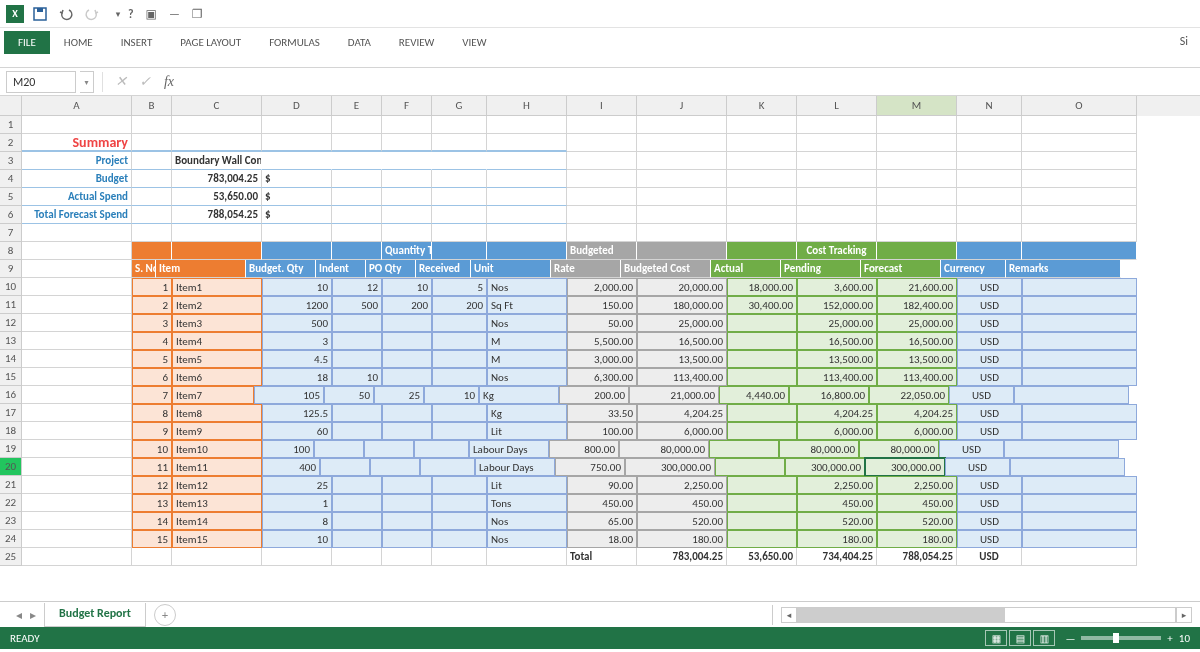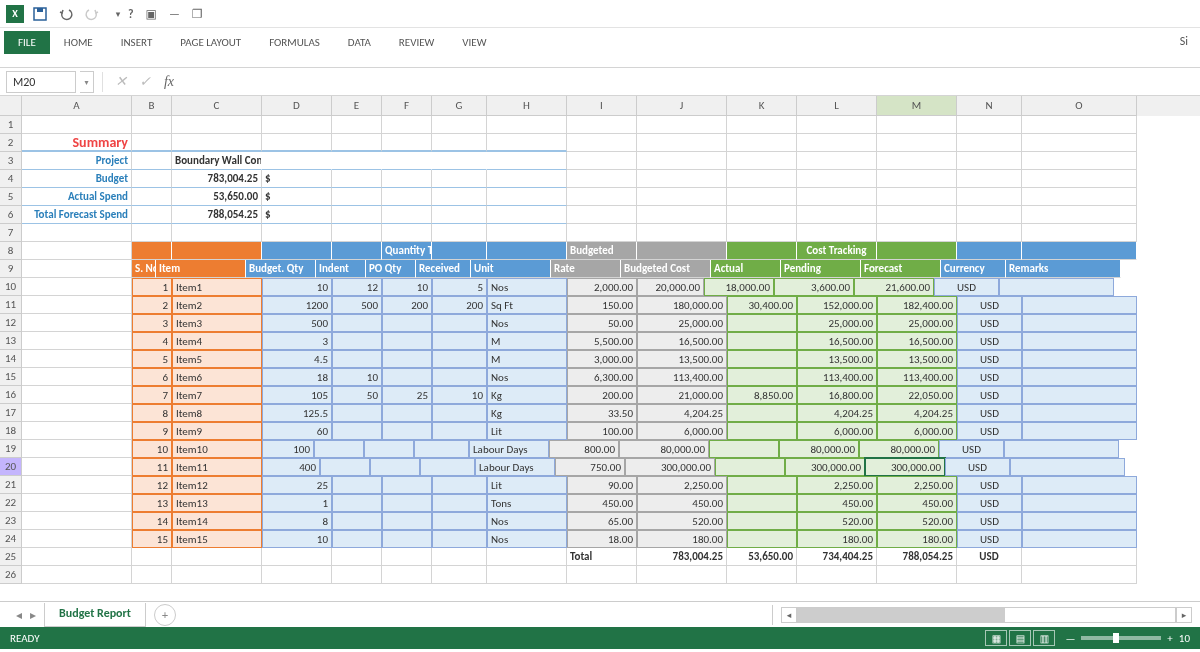--- a/index.html
+++ b/index.html
@@ -23,21 +23,21 @@
   .fb-btn{width:20px;height:22px;display:flex;align-items:center;justify-content:center;color:#bbb;font-family:"Cambria Math",serif;font-size:14px;font-style:italic}
   .fb-btn.fx{color:#666}
   .formula-input{flex:1;height:22px;border:none;outline:none;font-size:12px;color:#333;padding-left:4px}
   .grid-area{position:relative;height:505px;overflow:hidden;background:#fff}
   .col-headers{display:flex;height:20px;background:#f0f0f0}
   .corner{width:22px;height:20px;border-right:1px solid #ccc;border-bottom:1px solid #ccc;background:#f0f0f0}
   .ch{height:20px;border-right:1px solid #ccc;border-bottom:1px solid #ccc;display:flex;align-items:center;justify-content:center;color:#555;font-size:11px;background:#f0f0f0}
   .ch.sel{background:#d5e4c6}
   .row{display:flex;height:18px}
   .rh{width:22px;height:18px;border-right:1px solid #ccc;border-bottom:1px solid #ccc;display:flex;align-items:center;justify-content:center;color:#555;font-size:11px;background:#f0f0f0}
-  .rh.sel{background:#c4b5fd}
+  .rh.sel{background:#22c55e}
   .cell{height:18px;border-right:1px solid #d4d4d4;border-bottom:1px solid #d4d4d4;padding:0 3px;display:flex;align-items:center;font-size:11px;overflow:hidden;white-space:nowrap}
   .r{justify-content:flex-end}
   .c{justify-content:center}
   .nb{border-right-color:transparent}
   .hdr-summary{color:#ef4444;font-weight:bold;font-size:14px}
   .blue-head{background:#5b9bd5;color:#fff;font-weight:bold;border-right:1px solid #fff}
   .orange-head{background:#ed7d31;color:#fff;font-weight:bold;border-right:1px solid #fff}
   .gray-head{background:#a6a6a6;color:#fff;font-weight:bold;border-right:1px solid #fff}
   .green-head{background:#70ad47;color:#fff;font-weight:bold;border-right:1px solid #fff}
   .orange-light{background:#fce4d6;border:1px solid #ed7d31}
@@ -323,21 +323,21 @@
         <div class="rh">10</div>
         <div class="cell " style="width:110px;"></div>
         <div class="cell orange-light r" style="width:40px;">1</div>
         <div class="cell orange-light" style="width:90px;">Item1</div>
         <div class="cell blue-light r" style="width:70px;">10</div>
         <div class="cell blue-light r" style="width:50px;">12</div>
         <div class="cell blue-light r" style="width:50px;">10</div>
         <div class="cell blue-light r" style="width:55px;">5</div>
         <div class="cell blue-light" style="width:80px;">Nos</div>
         <div class="cell gray-light r" style="width:70px;">2,000.00</div>
-        <div class="cell gray-light r" style="width:67px;">20,000.00</div>
+        <div class="cell gray-light r" style="width:90px;">20,000.00</div>
         <div class="cell green-light r" style="width:70px;">18,000.00</div>
         <div class="cell green-light r" style="width:80px;">3,600.00</div>
         <div class="cell green-light r" style="width:80px;">21,600.00</div>
         <div class="cell blue-light c" style="width:65px;">USD</div>
         <div class="cell blue-light" style="width:115px;"></div>
       </div>
       <div class="row">
         <div class="rh">11</div>
         <div class="cell " style="width:110px;"></div>
         <div class="cell orange-light r" style="width:40px;">2</div>
@@ -424,29 +424,29 @@
         <div class="cell green-light r" style="width:70px;"></div>
         <div class="cell green-light r" style="width:80px;">113,400.00</div>
         <div class="cell green-light r" style="width:80px;">113,400.00</div>
         <div class="cell blue-light c" style="width:65px;">USD</div>
         <div class="cell blue-light" style="width:115px;"></div>
       </div>
       <div class="row">
         <div class="rh">16</div>
         <div class="cell " style="width:110px;"></div>
         <div class="cell orange-light r" style="width:40px;">7</div>
-        <div class="cell orange-light" style="width:90px;">Item7</div>
+        <div class="cell orange-light" style="width:82px;">Item7</div>
         <div class="cell blue-light r" style="width:70px;">105</div>
         <div class="cell blue-light r" style="width:50px;">50</div>
         <div class="cell blue-light r" style="width:50px;">25</div>
         <div class="cell blue-light r" style="width:55px;">10</div>
         <div class="cell blue-light" style="width:80px;">Kg</div>
         <div class="cell gray-light r" style="width:70px;">200.00</div>
         <div class="cell gray-light r" style="width:90px;">21,000.00</div>
-        <div class="cell green-light r" style="width:70px;">8,850.00</div>
+        <div class="cell green-light r" style="width:70px;">4,440.00</div>
         <div class="cell green-light r" style="width:80px;">16,800.00</div>
         <div class="cell green-light r" style="width:80px;">22,050.00</div>
         <div class="cell blue-light c" style="width:65px;">USD</div>
         <div class="cell blue-light" style="width:115px;"></div>
       </div>
       <div class="row">
         <div class="rh">17</div>
         <div class="cell " style="width:110px;"></div>
         <div class="cell orange-light r" style="width:40px;">8</div>
         <div class="cell orange-light" style="width:90px;">Item8</div>
@@ -610,38 +610,20 @@
         </div>
         <div class="cell r" style="width:80px;">
           <b>734,404.25</b>
         </div>
         <div class="cell r" style="width:80px;">
           <b>788,054.25</b>
         </div>
         <div class="cell c" style="width:65px;">
           <b>USD</b>
         </div>
-        <div class="cell " style="width:115px;"></div>
-      </div>
-      <div class="row">
-        <div class="rh">26</div>
-        <div class="cell " style="width:110px;"></div>
-        <div class="cell " style="width:40px;"></div>
-        <div class="cell " style="width:90px;"></div>
-        <div class="cell " style="width:70px;"></div>
-        <div class="cell " style="width:50px;"></div>
-        <div class="cell " style="width:50px;"></div>
-        <div class="cell " style="width:55px;"></div>
-        <div class="cell " style="width:80px;"></div>
-        <div class="cell " style="width:70px;"></div>
-        <div class="cell " style="width:90px;"></div>
-        <div class="cell " style="width:70px;"></div>
-        <div class="cell " style="width:80px;"></div>
-        <div class="cell " style="width:80px;"></div>
-        <div class="cell " style="width:65px;"></div>
         <div class="cell " style="width:115px;"></div>
       </div>
     </div>
 </div>
 
 <div class="sheet-tabs">
   <div class="st-nav">
     <span>◂</span>
     <span>▸</span>
   </div>

